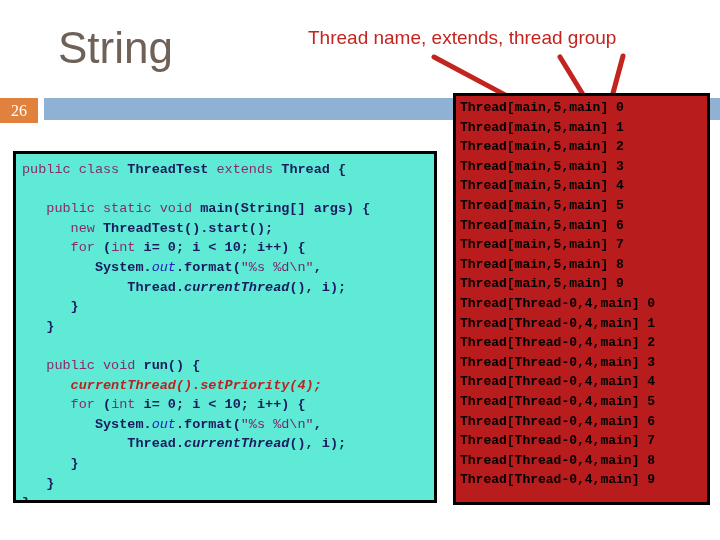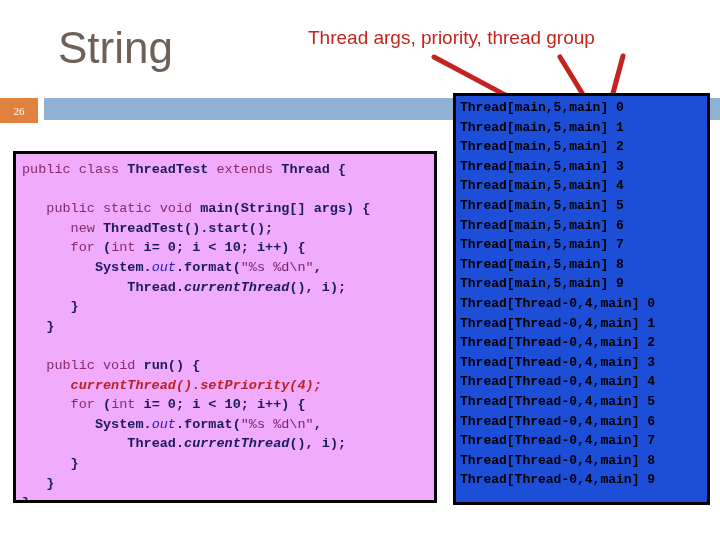--- a/index.html
+++ b/index.html
@@ -26,70 +26,70 @@
     color:#c3241f;
     font-family:"Liberation Sans",sans-serif;
     white-space:nowrap;
   }
   #arrow-layer{position:absolute;left:0;top:0;width:720px;height:540px;pointer-events:none;}
 
   
   #slide-number-badge{
     position:absolute;left:0px;top:98px;width:38px;height:25px;
     background:#e0813e;
-    color:#ffffff;font-size:11px;
+    color:#ffffff;font-size:16px;
     display:flex;align-items:center;justify-content:center;
     font-family:"Liberation Serif",serif;
   }
   #header-band{
     position:absolute;left:44px;top:98px;width:676px;height:22px;
     background:#8fb2d4;
   }
 
   
   #code-box{
     position:absolute;left:13px;top:151px;width:424px;height:352px;
-    background:#f0abfc;border:3px solid #000000;
+    background:#5eead4;border:3px solid #000000;
     box-sizing:border-box;
     padding:6px 0 0 6px;
     font-family:"Liberation Mono","DejaVu Sans Mono",monospace;
     font-size:13.5px;line-height:19.6px;
     overflow:hidden;
     white-space:pre;
   }
   .ln{display:block;white-space:pre;}
   .kw   {color:#8b2a6b;}            
   .id   {color:#1a1a5e;font-weight:bold;} 
   .str  {color:#7a1f6b;}            
   .fld  {color:#2222bb;font-style:italic;} 
   .mth  {color:#1a1a5e;font-style:italic;font-weight:bold;} 
   .plain{color:#1a1a5e;}
   .red  {color:#bb2222;font-weight:bold;font-style:italic;}
   .redi {color:#bb2222;font-weight:bold;font-style:italic;}
 
   
   #output-box{
     position:absolute;left:453px;top:93px;width:257px;height:412px;
-    background:#1d4ed8;border:3px solid #000000;
+    background:#b91c1c;border:3px solid #000000;
     box-sizing:border-box;
     padding:2px 0 0 4px;
     font-family:"Liberation Mono","DejaVu Sans Mono",monospace;
     font-size:13px;line-height:19.6px;
     color:#000000;
     overflow:hidden;
     white-space:pre;
   }
   .oline{display:block;white-space:pre;font-weight:bold;}
 </style>
 </head>
 <body>
 
 <div id="slide-title">String</div>
 
-<div id="annotation">Thread args, priority, thread group</div>
+<div id="annotation">Thread name, extends, thread group</div>
 
 <svg id="arrow-layer" viewBox="0 0 720 540">
   <line x1="434" y1="57" x2="524" y2="105" stroke="#c3241f" stroke-width="5" stroke-linecap="round"></line>
   <line x1="560" y1="57" x2="590" y2="106" stroke="#c3241f" stroke-width="5" stroke-linecap="round"></line>
   <line x1="623" y1="56" x2="609" y2="108" stroke="#c3241f" stroke-width="5" stroke-linecap="round"></line>
 </svg>
 
 <div id="slide-number-badge">26</div>
 <div id="header-band"></div>
 

